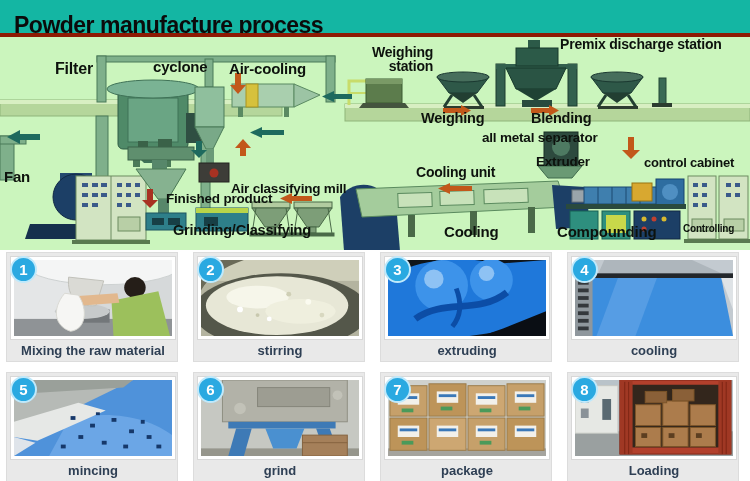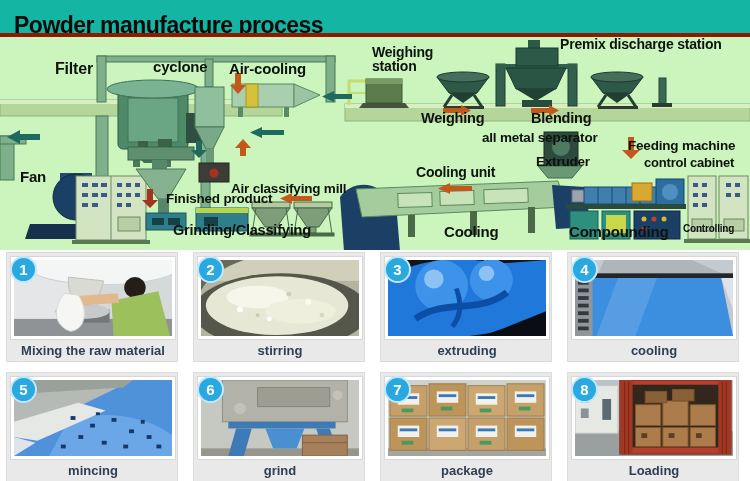--- a/index.html
+++ b/index.html
@@ -11,21 +11,21 @@
   .banner { position:absolute; left:0; top:0; width:750px; height:50px; background:#14b6a3;
             display:flex; align-items:center; }
   .banner-title { font-size:23px; font-weight:bold; color:#0b0b0b; padding-left:14px;
                   letter-spacing:-0.5px; transform:scaleY(1.05); }
   .banner-underline { position:absolute; left:0; top:33px; width:750px; height:4px; background:#8e1a04; }
 
   
   .diagram { position:absolute; left:0; top:37px; width:750px; height:213px; background:#cbf5bd; }
   .diagram svg { position:absolute; left:0; top:0; }
   .dlabel { position:absolute; font-weight:bold; color:#0d120d; line-height:1.02;
-            white-space:pre-line; letter-spacing:-0.2px; }
+            white-space:pre-line; letter-spacing:-0.2px;text-align:right; }
 
   
   .grid { position:absolute; left:0; top:252px; width:750px; height:229px; background:#fff; }
   .card { position:absolute; width:172px; height:110px; background:#e9e9e9;
           border:1px solid #dcdcdc; }
   .photo { position:absolute; left:4px; top:4px; width:164px; height:82px;
            background:#fff; border:3px solid #ffffff; box-shadow:0 0 0 1px #d8d8d8; overflow:hidden; }
   .photo svg { display:block; width:100%; height:100%; }
   .badge { position:absolute; left:3px; top:3px; width:27px; height:27px; border-radius:50%;
            background:#2aa9e1; border:2px solid #bfe9fb; color:#fff; font-weight:bold;
@@ -296,30 +296,29 @@
 
     <span class="dlabel" style="left:55px;top:24px;font-size:16px;">Filter</span>
     <span class="dlabel" style="left:153px;top:22px;font-size:15px;">cyclone</span>
     <span class="dlabel" style="left:229px;top:24px;font-size:15px;">Air-cooling</span>
     <span class="dlabel" style="left:372px;top:8px;font-size:14px;">Weighing
 station</span>
     <span class="dlabel" style="left:560px;top:0px;font-size:14px;">Premix discharge station</span>
     <span class="dlabel" style="left:421px;top:74px;font-size:14.5px;">Weighing</span>
     <span class="dlabel" style="left:531px;top:74px;font-size:14.5px;">Blending</span>
     <span class="dlabel" style="left:482px;top:94px;font-size:13.5px;">all metal separator</span>
-    <span class="dlabel" style="left:628px;top:102px;font-size:13.5px;">Feeding machine</span>
     <span class="dlabel" style="left:536px;top:118px;font-size:13.5px;">Extruder</span>
     <span class="dlabel" style="left:644px;top:119px;font-size:13px;">control cabinet</span>
     <span class="dlabel" style="left:416px;top:128px;font-size:14px;">Cooling unit</span>
-    <span class="dlabel" style="left:20px;top:132px;font-size:15px;">Fan</span>
+    <span class="dlabel" style="left:4px;top:132px;font-size:15px;">Fan</span>
     <span class="dlabel" style="left:166px;top:155px;font-size:13.5px;">Finished product</span>
     <span class="dlabel" style="left:231px;top:145px;font-size:13.5px;">Air classifying mill</span>
     <span class="dlabel" style="left:173px;top:186px;font-size:14.5px;">Grinding/Classifying</span>
     <span class="dlabel" style="left:444px;top:187px;font-size:15px;">Cooling</span>
-    <span class="dlabel" style="left:557px;top:187px;font-size:15px;margin-left:12px;">Compounding</span>
+    <span class="dlabel" style="left:557px;top:187px;font-size:15px;">Compounding</span>
     <span class="dlabel" style="left:669px;top:187px;font-size:10px;margin-left:14px;">Controlling</span>
   </div>
 
   <div class="grid">
 
     <div class="card" style="left:6px;top:0px;">
       <div class="badge">1</div>
       <div class="photo">
         <svg viewBox="0 0 162 80" preserveAspectRatio="none">
           <rect width="162" height="80" fill="#d6d9da"></rect>

